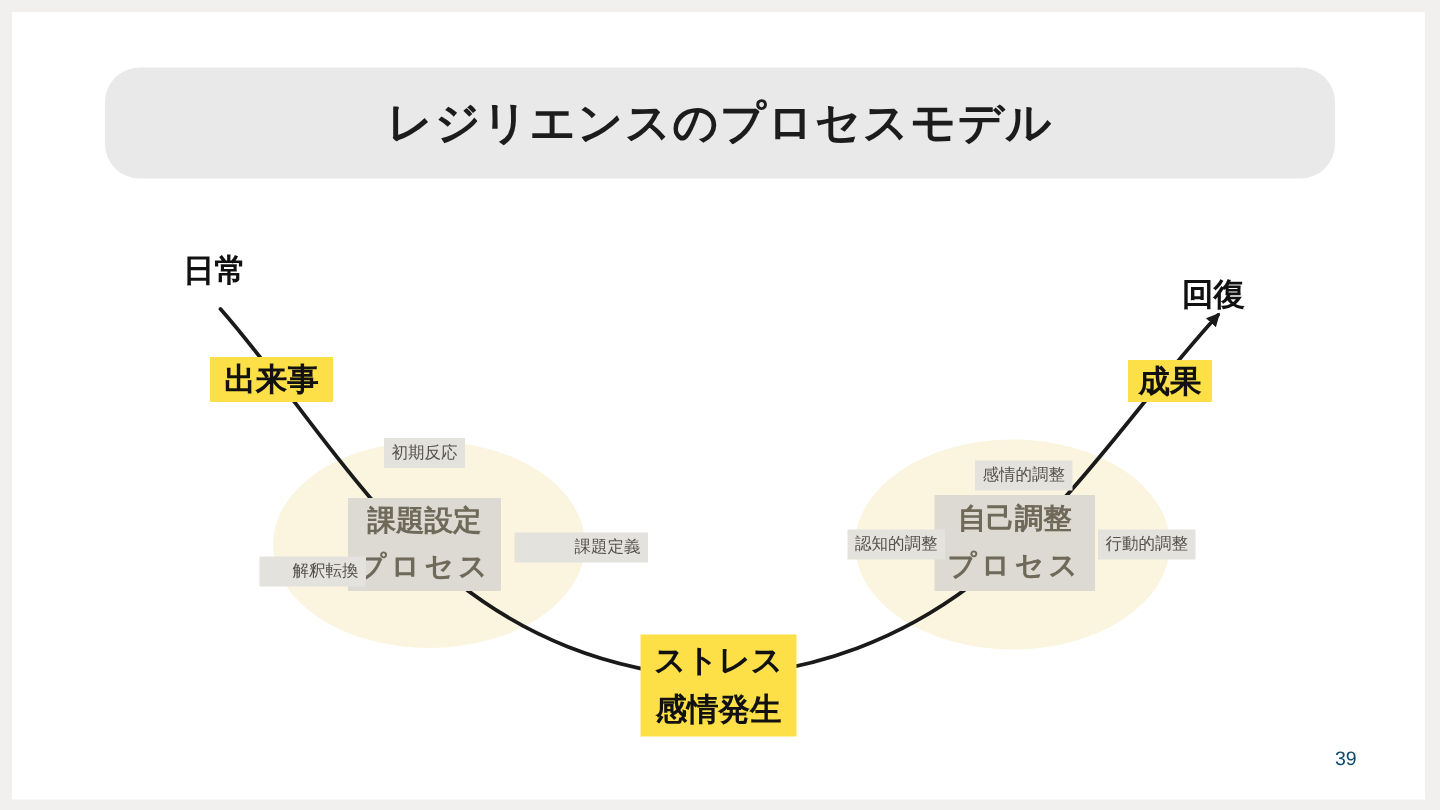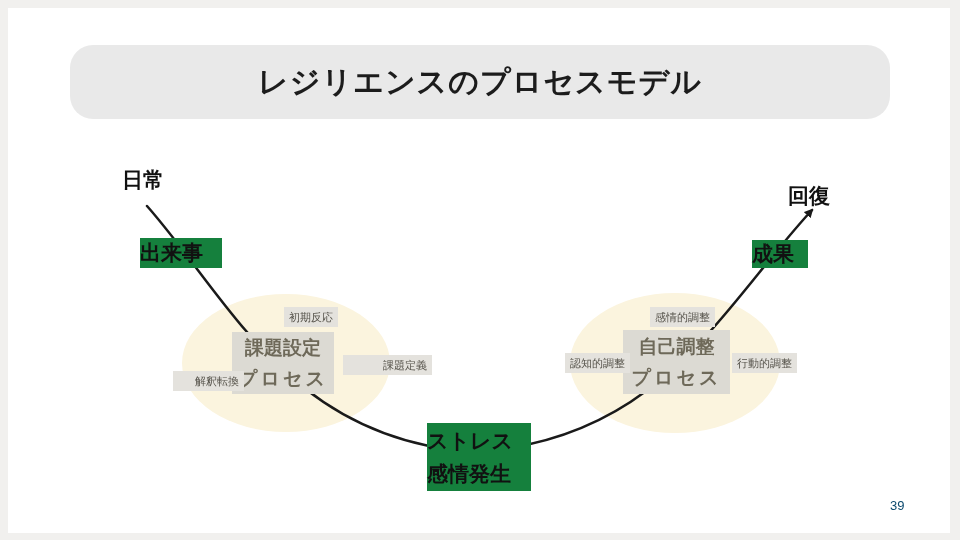--- a/index.html
+++ b/index.html
@@ -55,26 +55,26 @@
   .plain-label {
     position: absolute;
     font-size: 21px;
     font-weight: bold;
     color: #111111;
     z-index: 3;
     white-space: nowrap;
   }
   .gray-box {
     position: absolute;
-    background: #15803d;
+    background: #fde047;
     color: #111111;
     font-weight: bold;
     display: flex;
     flex-direction: column;
-    align-items: flex-start;
+    align-items: center;
     justify-content: center;
     z-index: 3;
     white-space: nowrap;
   }
   .event-box   { left: 140px; top: 238px; width: 82px;  height: 30px; font-size: 21px; }
   .outcome-box { left: 752px; top: 240px; width: 56px;  height: 28px; font-size: 21px; }
   .stress-box  { left: 427px; top: 423px; width: 104px; height: 68px; font-size: 21px; line-height: 33px; }
   .process-box {
     position: absolute;
     background: #dcdad3;
@@ -95,21 +95,21 @@
   .sub-label {
     position: absolute;
     background: #e4e2dd;
     color: #55524a;
     font-size: 11px;
     line-height: 11px;
     padding: 5px 5px 4px 5px;
     z-index: 3;
     white-space: nowrap;
   }
-  .sub-initial   { left: 256px; top: 307px; margin-left: 28px; }
+  .sub-initial   { left: 256px; top: 292px; }
   .sub-reinterp  { left: 173px; top: 371px; padding-left: 22px; }
   .sub-define    { left: 343px; top: 355px; padding-left: 40px; }
   .sub-emotion   { left: 650px; top: 307px; }
   .sub-cognitive { left: 565px; top: 353px; }
   .sub-behavior  { left: 732px; top: 353px; }
   .page-number {
     position: absolute;
     left: 890px; top: 498px;
     font-size: 13px;
     color: #0c4a6e;

